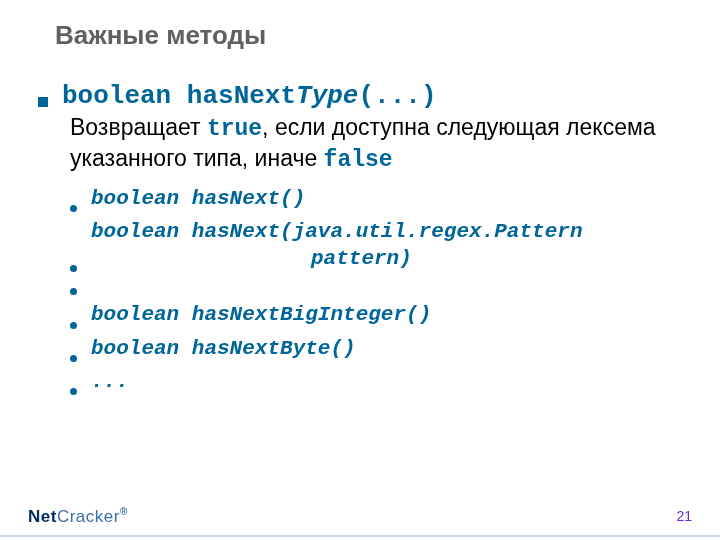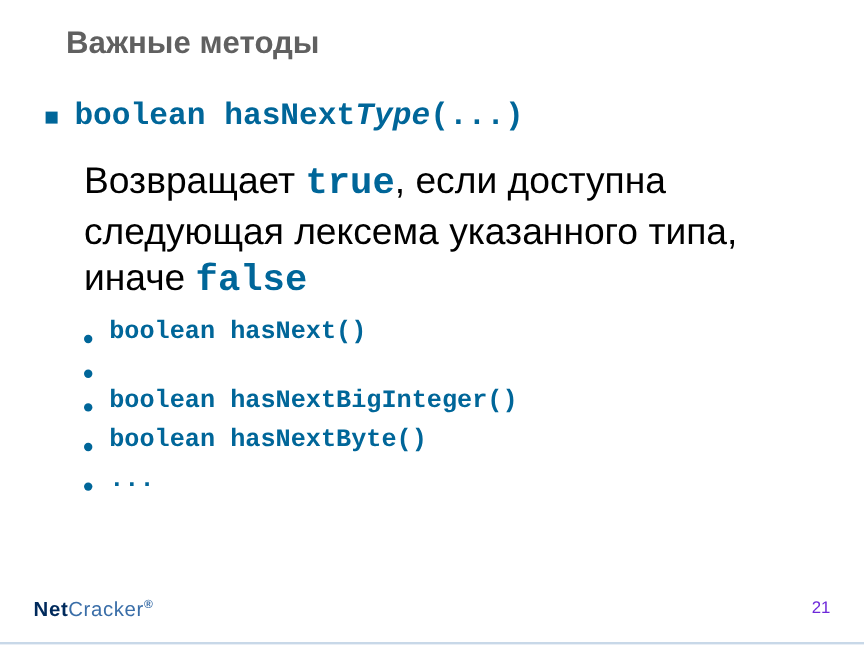--- a/index.html
+++ b/index.html
@@ -26,57 +26,58 @@
     color: #606060;
     margin-top: 2px;
     margin-left: 25px;
   }
   .content {
     margin-top: 30px;
     padding-left: 8px;
   }
   .main-bullet {
     display: flex;
-    align-items: flex-start;
-    margin-bottom: 21px;
+    align-items: center;
+    margin-bottom: 2px;
   }
   .sq {
     width: 10px;
     height: 10px;
     background: #006699;
     margin-top: 12px;
     margin-right: 14px;
     flex-shrink: 0;
   }
   .main-sig {
     font-family: "Courier New", monospace;
     font-size: 26px;
     font-weight: bold;
     color: #006699;
   }
   .main-sig .ital { font-style: italic; }
   .desc {
     margin-left: 32px;
-    font-size: 31px;
+    font-size: 23px;
     color: #000;
     line-height: 1.25;
     margin-bottom: 10px;
   }
   .desc .mono {
     font-family: "Courier New", monospace;
     color: #006699;
     font-weight: bold;
   }
   .sublist {
     margin-left: 32px;
   }
   .sub-item {
     display: flex;
-    align-items: center;
+    align-items: flex-end;
     margin-bottom: 6px;
+    font-style: italic;
   }
   .dot {
     width: 7px;
     height: 7px;
     background: #006699;
     border-radius: 50%;
     margin-top: 10px;
     margin-right: 14px;
     flex-shrink: 0;
   }
@@ -91,21 +92,21 @@
     display: block;
     padding-left: 220px;
   }
   .footer {
     position: absolute;
     bottom: 0;
     left: 0;
     right: 0;
     height: 42px;
     display: flex;
-    align-items: flex-start;
+    align-items: center;
     justify-content: space-between;
     padding: 0 28px 6px 28px;
   }
   .logo {
     font-size: 17px;
     font-weight: bold;
     letter-spacing: 0.5px;
   }
   .logo .net { color: #002a5c; }
   .logo .cracker { color: #3a6ea8; font-weight: normal; }
@@ -139,20 +140,27 @@
     <div class="desc">
       <span>Возвращает </span><span class="mono">true</span><span>, если доступна следующая лексема указанного типа, иначе </span><span class="mono">false</span>
     </div>
     <div class="sublist">
       <div class="sub-item">
         <div class="dot"></div>
         <div class="sub-code">boolean hasNext()</div>
       </div>
       <div class="sub-item">
         <div class="dot"></div>
+        <div class="sub-code">
+          <span>boolean hasNext(java.util.regex.Pattern</span>
+          <span class="cont">pattern)</span>
+        </div>
+      </div>
+      <div class="sub-item">
+        <div class="dot"></div>
       </div>
       <div class="sub-item">
         <div class="dot"></div>
         <div class="sub-code">boolean hasNextBigInteger()</div>
       </div>
       <div class="sub-item">
         <div class="dot"></div>
         <div class="sub-code">boolean hasNextByte()</div>
       </div>
       <div class="sub-item">

